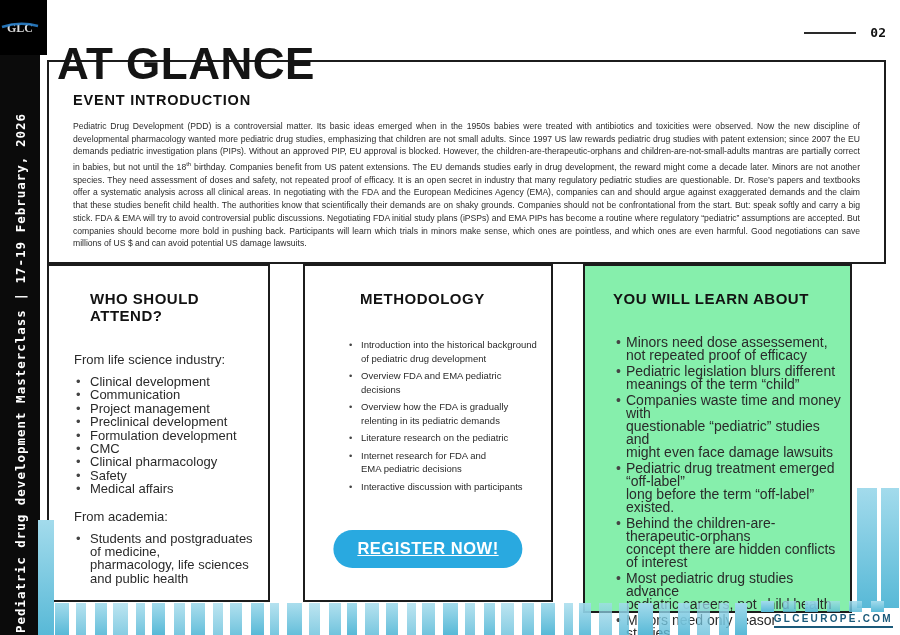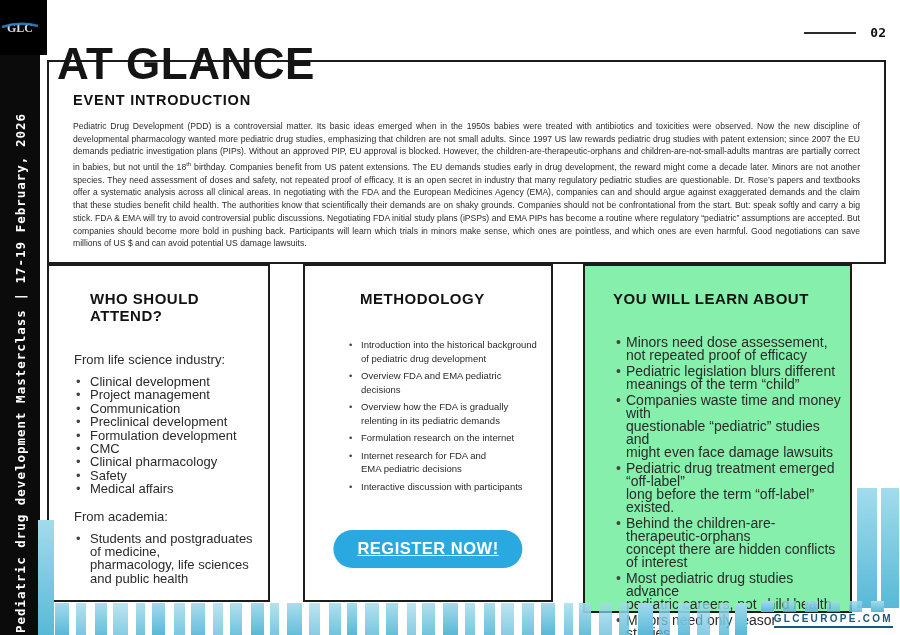--- a/index.html
+++ b/index.html
@@ -99,22 +99,22 @@
   <h2 class="intro-heading">EVENT INTRODUCTION</h2>
   <p class="intro-body"><span>Pediatric Drug Development (PDD) is a controversial matter. Its basic ideas emerged when in the 1950s babies were treated with antibiotics and toxicities were observed. Now the new discipline of developmental pharmacology wanted more pediatric drug studies, emphasizing that children are not small adults. Since 1997 US law rewards pediatric drug studies with patent extension; since 2007 the EU demands pediatric investigation plans (PIPs). Without an approved PIP, EU approval is blocked. However, the children-are-therapeutic-orphans and children-are-not-small-adults mantras are partially correct in babies, but not until the 18</span><sup>th</sup><span> birthday. Companies benefit from US patent extensions. The EU demands studies early in drug development, the reward might come a decade later. Minors are not another species. They need assessment of doses and safety, not repeated proof of efficacy. It is an open secret in industry that many regulatory pediatric studies are questionable. Dr. Rose’s papers and textbooks offer a systematic analysis across all clinical areas. In negotiating with the FDA and the European Medicines Agency (EMA), companies can and should argue against exaggerated demands and the claim that these studies benefit child health. The authorities know that scientifically their demands are on shaky grounds. Companies should not be confrontational from the start. But: speak softly and carry a big stick. FDA &amp; EMA will try to avoid controversial public discussions. Negotiating FDA initial study plans (iPSPs) and EMA PIPs has become a routine where regulatory “pediatric” assumptions are accepted. But companies should become more bold in pushing back. Participants will learn which trials in minors make sense, which ones are pointless, and which ones are even harmful. Good negotiations can save millions of US $ and can avoid potential US damage lawsuits.</span></p>
 </section>
 
 <section class="col" id="col-who">
   <h2>WHO SHOULD ATTEND?</h2>
   <div class="who-content">
     <div class="group-label">From life science industry:</div>
     <ul>
       <li>Clinical development</li>
+      <li>Communication</li>
       <li>Project management</li>
-      <li>Communication</li>
       <li>Preclinical development</li>
       <li>Formulation development</li>
       <li>CMC</li>
       <li>Clinical pharmacology</li>
       <li>Safety</li>
       <li>Medical affairs</li>
     </ul>
     <div class="group-academia">
       <div class="group-label">From academia:</div>
       <ul>
@@ -126,21 +126,21 @@
 </section>
 
 <section class="col" id="col-method">
   <h2>METHODOLOGY</h2>
   <ul>
     <li>Introduction into the historical background
 of pediatric drug development</li>
     <li>Overview FDA and EMA pediatric decisions</li>
     <li>Overview how the FDA is gradually
 relenting in its pediatric demands</li>
-    <li>Formulation research on the internet</li>
+    <li>Literature research on the pediatric</li>
     <li>Internet research for FDA and
 EMA pediatric decisions</li>
     <li>Interactive discussion with participants</li>
   </ul>
   <button class="register-btn">REGISTER NOW!</button>
 </section>
 
 <section class="col" id="col-learn">
   <h2>YOU WILL LEARN ABOUT</h2>
   <ul>

